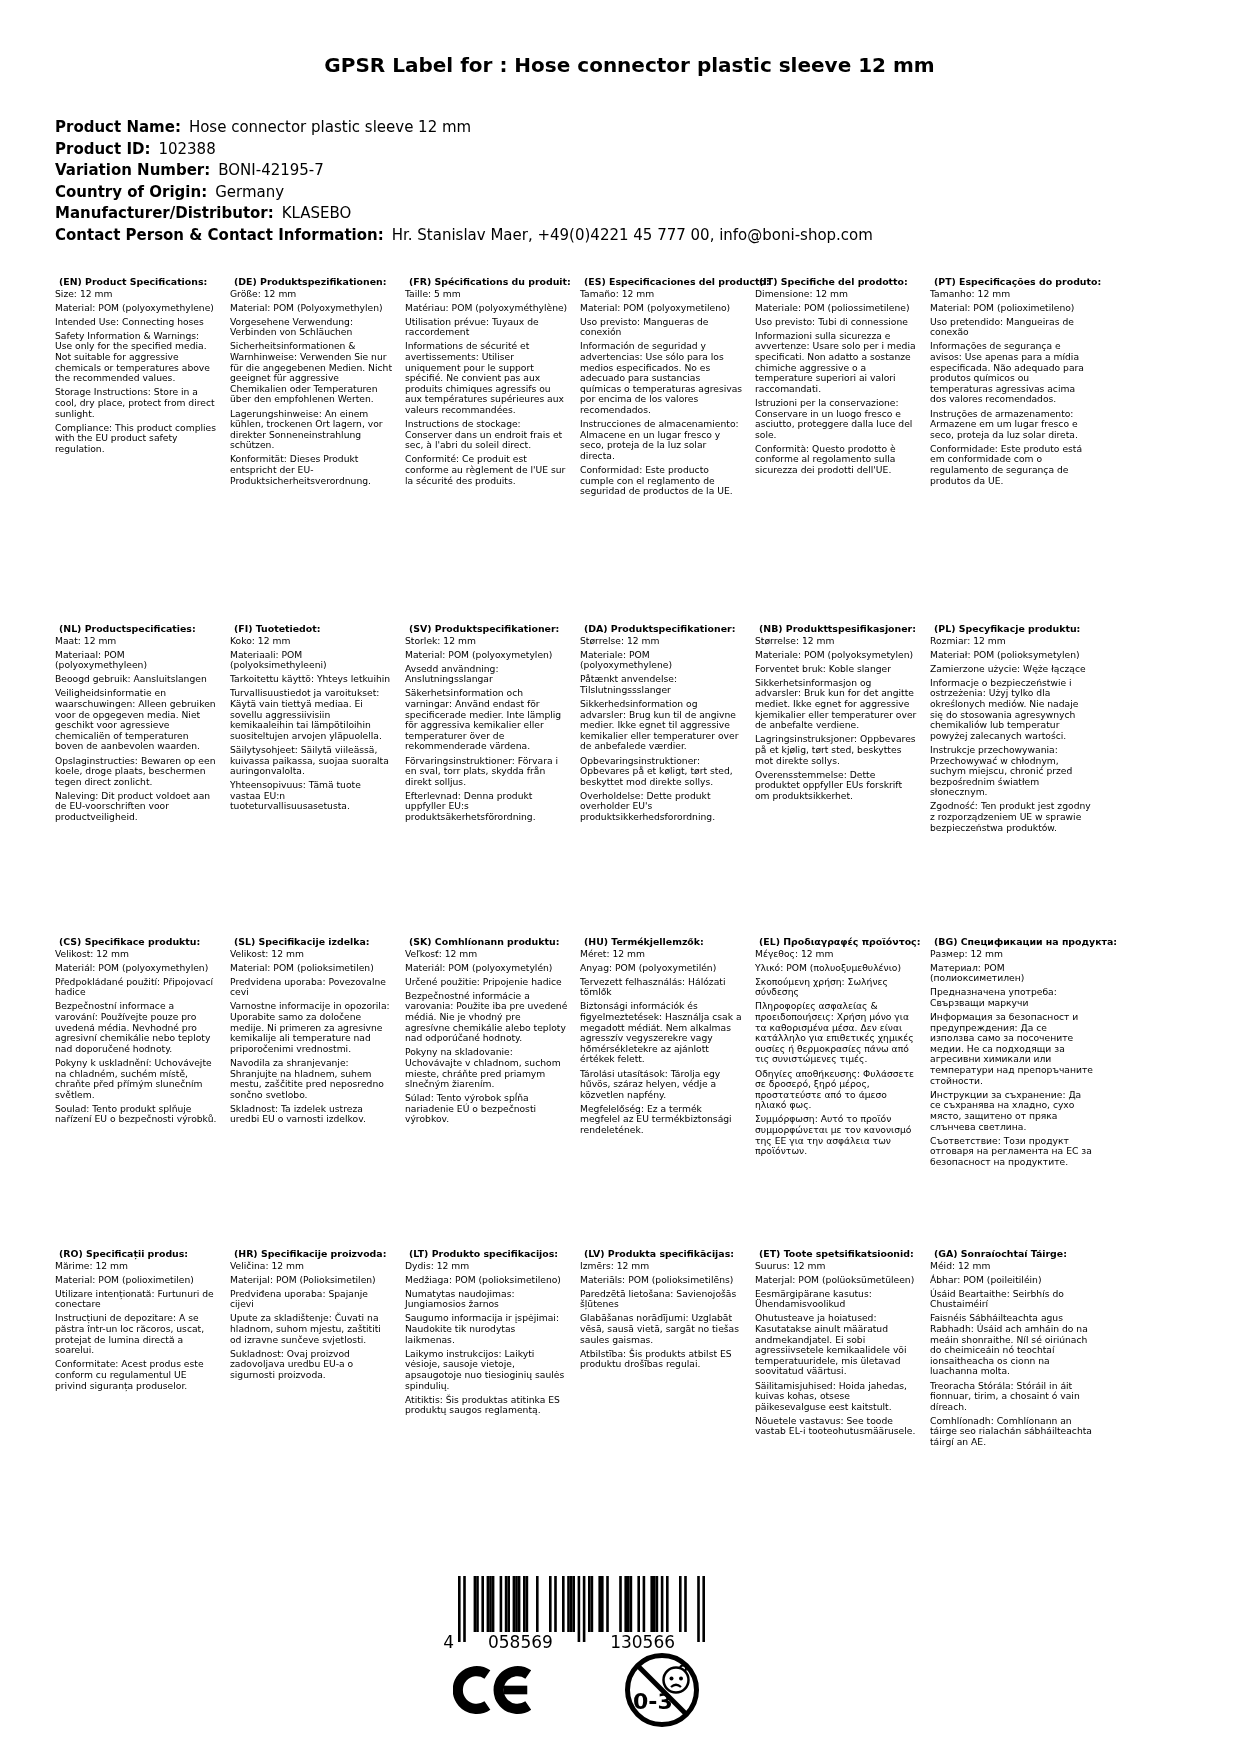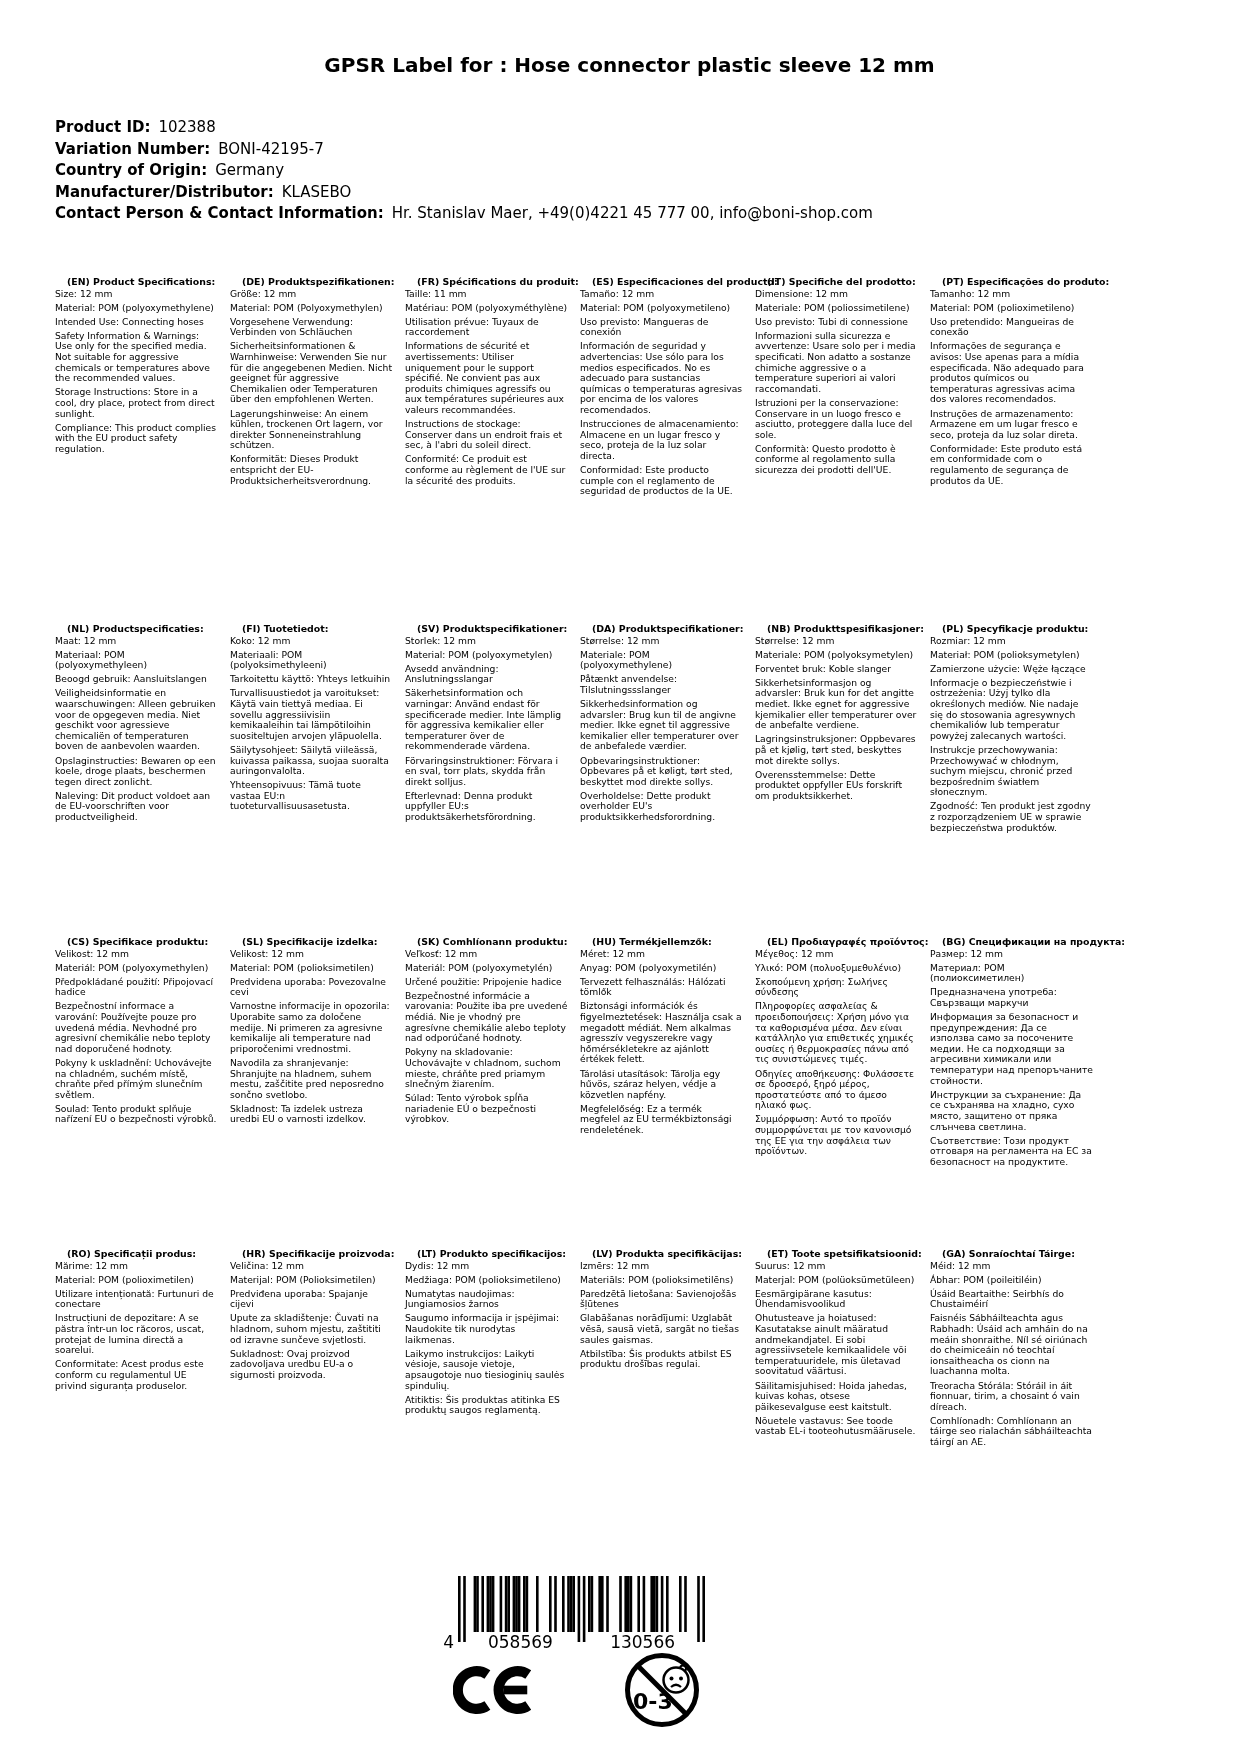--- a/index.html
+++ b/index.html
@@ -18,37 +18,38 @@
   .info-label { font-weight: bold; }
   .info-value { margin-left: 8px; }
   .lang-grid {
     position: absolute; left: 55px; top: 277px;
     display: grid;
     grid-template-columns: repeat(6, 175px);
     grid-template-rows: 347px 313px 312px 1fr;
   }
   .lang-block { padding-right: 12px; font-size: 9.2px; line-height: 10.6px; }
   .lang-heading {
-    font-size: 9.4px; font-weight: bold; margin: 0 0 1px 12px;
+    font-size: 9.4px; font-weight: bold; margin: 0 0 1px 4px;
     white-space: nowrap; overflow: visible;
   }
   .lang-para { margin: 0 0 3.5px 0; }
   .barcode { position: absolute; left: 440px; top: 1576px; }
   .barcode svg { display: block; }
   .ce { position: absolute; left: 453px; top: 1659px; }
   .age { position: absolute; left: 623px; top: 1651px; }
 </style>
 </head>
 <body>
 
 <div class="page">
 
   <h1 class="title">GPSR Label for : Hose connector plastic sleeve 12 mm</h1>
 
   <div class="product-info" id="product-info">
+      <div class="info-line"><span class="info-label">Product Name:</span><span class="info-value">Hose connector plastic sleeve 12 mm</span></div>
       <div class="info-line"><span class="info-label">Product ID:</span><span class="info-value">102388</span></div>
       <div class="info-line"><span class="info-label">Variation Number:</span><span class="info-value">BONI-42195-7</span></div>
       <div class="info-line"><span class="info-label">Country of Origin:</span><span class="info-value">Germany</span></div>
       <div class="info-line"><span class="info-label">Manufacturer/Distributor:</span><span class="info-value">KLASEBO</span></div>
       <div class="info-line"><span class="info-label">Contact Person &amp; Contact Information:</span><span class="info-value">Hr. Stanislav Maer, +49(0)4221 45 777 00, info@boni-shop.com</span></div>
     </div>
 
   <div class="lang-grid" id="lang-grid">
       <div class="lang-block">
         <h3 class="lang-heading">(EN) Product Specifications:</h3>
@@ -63,21 +64,21 @@
         <h3 class="lang-heading">(DE) Produktspezifikationen:</h3>
         <p class="lang-para">Größe: 12 mm</p>
         <p class="lang-para">Material: POM (Polyoxymethylen)</p>
         <p class="lang-para">Vorgesehene Verwendung: Verbinden von Schläuchen</p>
         <p class="lang-para">Sicherheitsinformationen &amp; Warnhinweise: Verwenden Sie nur für die angegebenen Medien. Nicht geeignet für aggressive Chemikalien oder Temperaturen über den empfohlenen Werten.</p>
         <p class="lang-para">Lagerungshinweise: An einem kühlen, trockenen Ort lagern, vor direkter Sonneneinstrahlung schützen.</p>
         <p class="lang-para">Konformität: Dieses Produkt entspricht der EU-Produktsicherheitsverordnung.</p>
       </div>
       <div class="lang-block">
         <h3 class="lang-heading">(FR) Spécifications du produit:</h3>
-        <p class="lang-para">Taille: 11 mm</p>
+        <p class="lang-para">Taille: 5 mm</p>
         <p class="lang-para">Matériau: POM (polyoxyméthylène)</p>
         <p class="lang-para">Utilisation prévue: Tuyaux de raccordement</p>
         <p class="lang-para">Informations de sécurité et avertissements: Utiliser uniquement pour le support spécifié. Ne convient pas aux produits chimiques agressifs ou aux températures supérieures aux valeurs recommandées.</p>
         <p class="lang-para">Instructions de stockage: Conserver dans un endroit frais et sec, à l'abri du soleil direct.</p>
         <p class="lang-para">Conformité: Ce produit est conforme au règlement de l'UE sur la sécurité des produits.</p>
       </div>
       <div class="lang-block">
         <h3 class="lang-heading">(ES) Especificaciones del producto:</h3>
         <p class="lang-para">Tamaño: 12 mm</p>
         <p class="lang-para">Material: POM (polyoxymetileno)</p>

